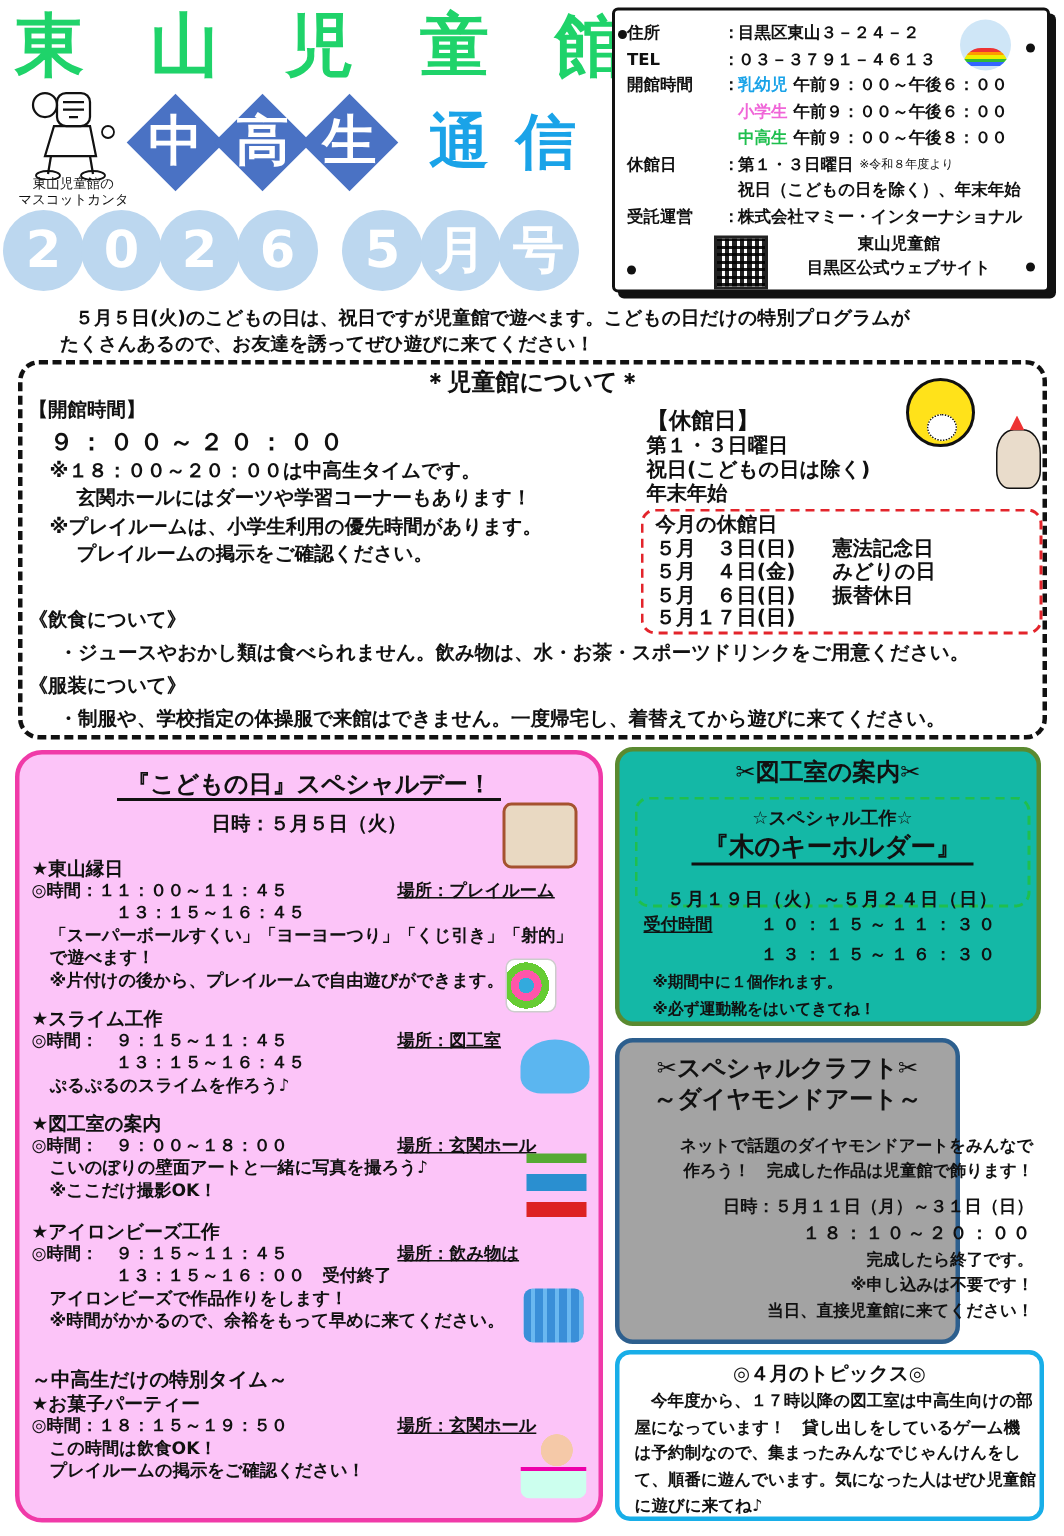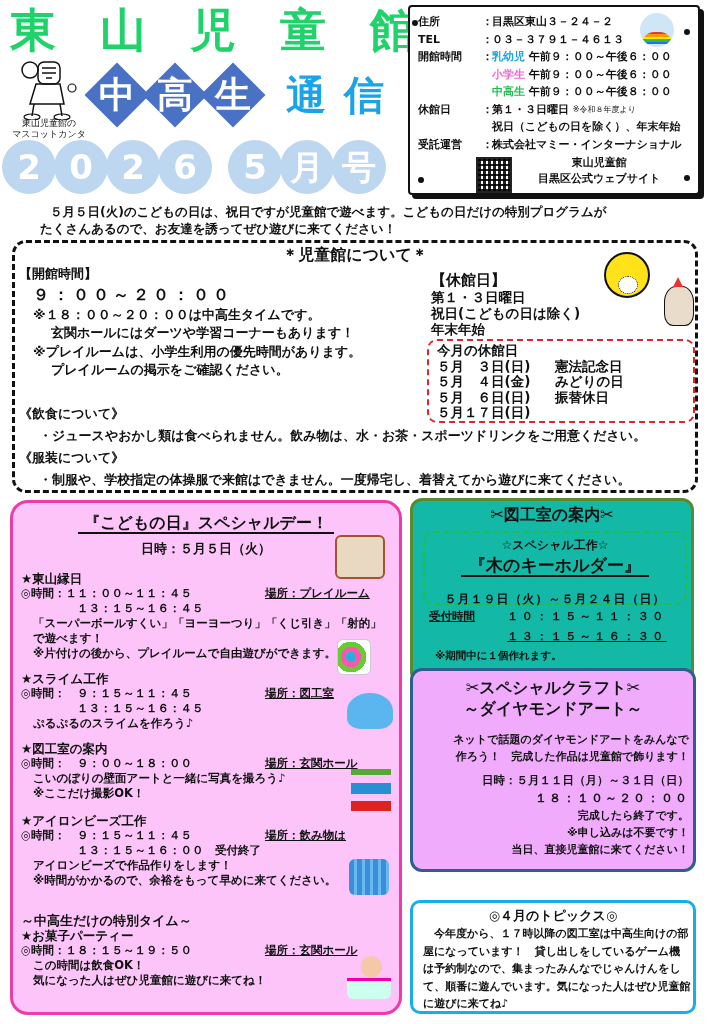--- a/index.html
+++ b/index.html
@@ -85,25 +85,25 @@
   .green-title { position: absolute; left: 0; width: 100%; top: 4px; text-align: center; font-size: 16px; font-weight: bold; }
   .green-inner { position: absolute; left: 10px; top: 30px; width: 264px; height: 74px; border: 2.5px dashed #1fbf4e; border-radius: 10px; text-align: center; }
   .gi-sub { font-size: 12px; font-weight: bold; margin-top: 4px; }
   .gi-main { font-size: 17px; font-weight: bold; line-height: 22px; }
   .gi-main span { border-bottom: 2px solid #111; padding: 0 8px; }
   .gi-date { font-size: 12px; font-weight: bold; margin-top: 15px; letter-spacing: 1px; }
   .green-body { position: absolute; left: 16px; top: 106px; font-size: 11.5px; line-height: 19.5px; font-weight: bold; }
   .green-body .row { display: flex; }
   .green-body .lbl { width: 78px; text-decoration: underline; }
   .green-body .t { letter-spacing: 3px; }
-  .green-body .ind { padding-left: 78px; text-decoration: underline; }
+  .green-body .ind { padding-left: 78px; }
   .green-body .note { font-size: 10.5px; line-height: 18px; padding-left: 6px; }
 
   
-  .blue { left: 410px; top: 668px; width: 286px; height: 204px; background: #f0abfc; border: 3px solid #2d5f8e; border-radius: 12px; }
+  .blue { left: 410px; top: 692px; width: 230px; height: 204px; background: #a3a3a3; border: 3px solid #2d5f8e; border-radius: 12px; }
   .blue-title { position: absolute; left: 0; width: 100%; top: 6px; text-align: center; font-size: 16px; font-weight: bold; line-height: 21px; }
   .blue-body { position: absolute; left: 14px; top: 60px; font-size: 11px; line-height: 17px; font-weight: bold; width: 262px; text-align: right; }
   .blue-body .gap { height: 6px; }
   .blue-body .ind1 { padding-left: 44px; font-size: 12px; letter-spacing: 2px; }
   .blue-body .ind2 { padding-left: 40px; }
   .blue-body .ind3 { padding-left: 16px; }
   .blue-body .big { font-size: 11.5px; line-height: 19px; }
 
   
   .topics { left: 410px; top: 900px; width: 286px; height: 114px; background: #ffffff; border: 3px solid #18aee8; border-radius: 10px; }
@@ -306,21 +306,21 @@
   <div class="ill" style="left:336px;top:356px;width:40px;height:36px;background:repeating-linear-gradient(90deg,#3a8fd8 0 5px,#6ab8f0 5px 8px);"></div>
 
   <div class="ev" style="top:410px">
     <div class="special-hd">～中高生だけの特別タイム～</div>
     <div class="ttl">★お菓子パーティー</div>
     <div class="row">
         <span class="tm">◎時間：１８：１５～１９：５０</span>
         <span class="place">場所：玄関ホール</span>
       </div>
     <div class="desc">この時間は飲食OK！</div>
-    <div class="desc">気になった人はぜひ児童館に遊びに来てね！</div>
+    <div class="desc">プレイルームの掲示をご確認ください！</div>
   </div>
   <div class="ill" style="left:334px;top:450px;width:44px;height:46px;background:radial-gradient(circle at 55% 30%, #f5c9a8 0 26%, transparent 27%), linear-gradient(transparent 55%, #e0a 55% 60%, #cfe 60%);"></div>
 </div>
 
 <div class="abs green">
   <div class="green-title">✂図工室の案内✂</div>
   <div class="green-inner">
     <div class="gi-sub">☆スペシャル工作☆</div>
     <div class="gi-main"><span>『木のキーホルダー』</span></div>
     <div class="gi-date">５月１９日（火）～５月２４日（日）</div>

